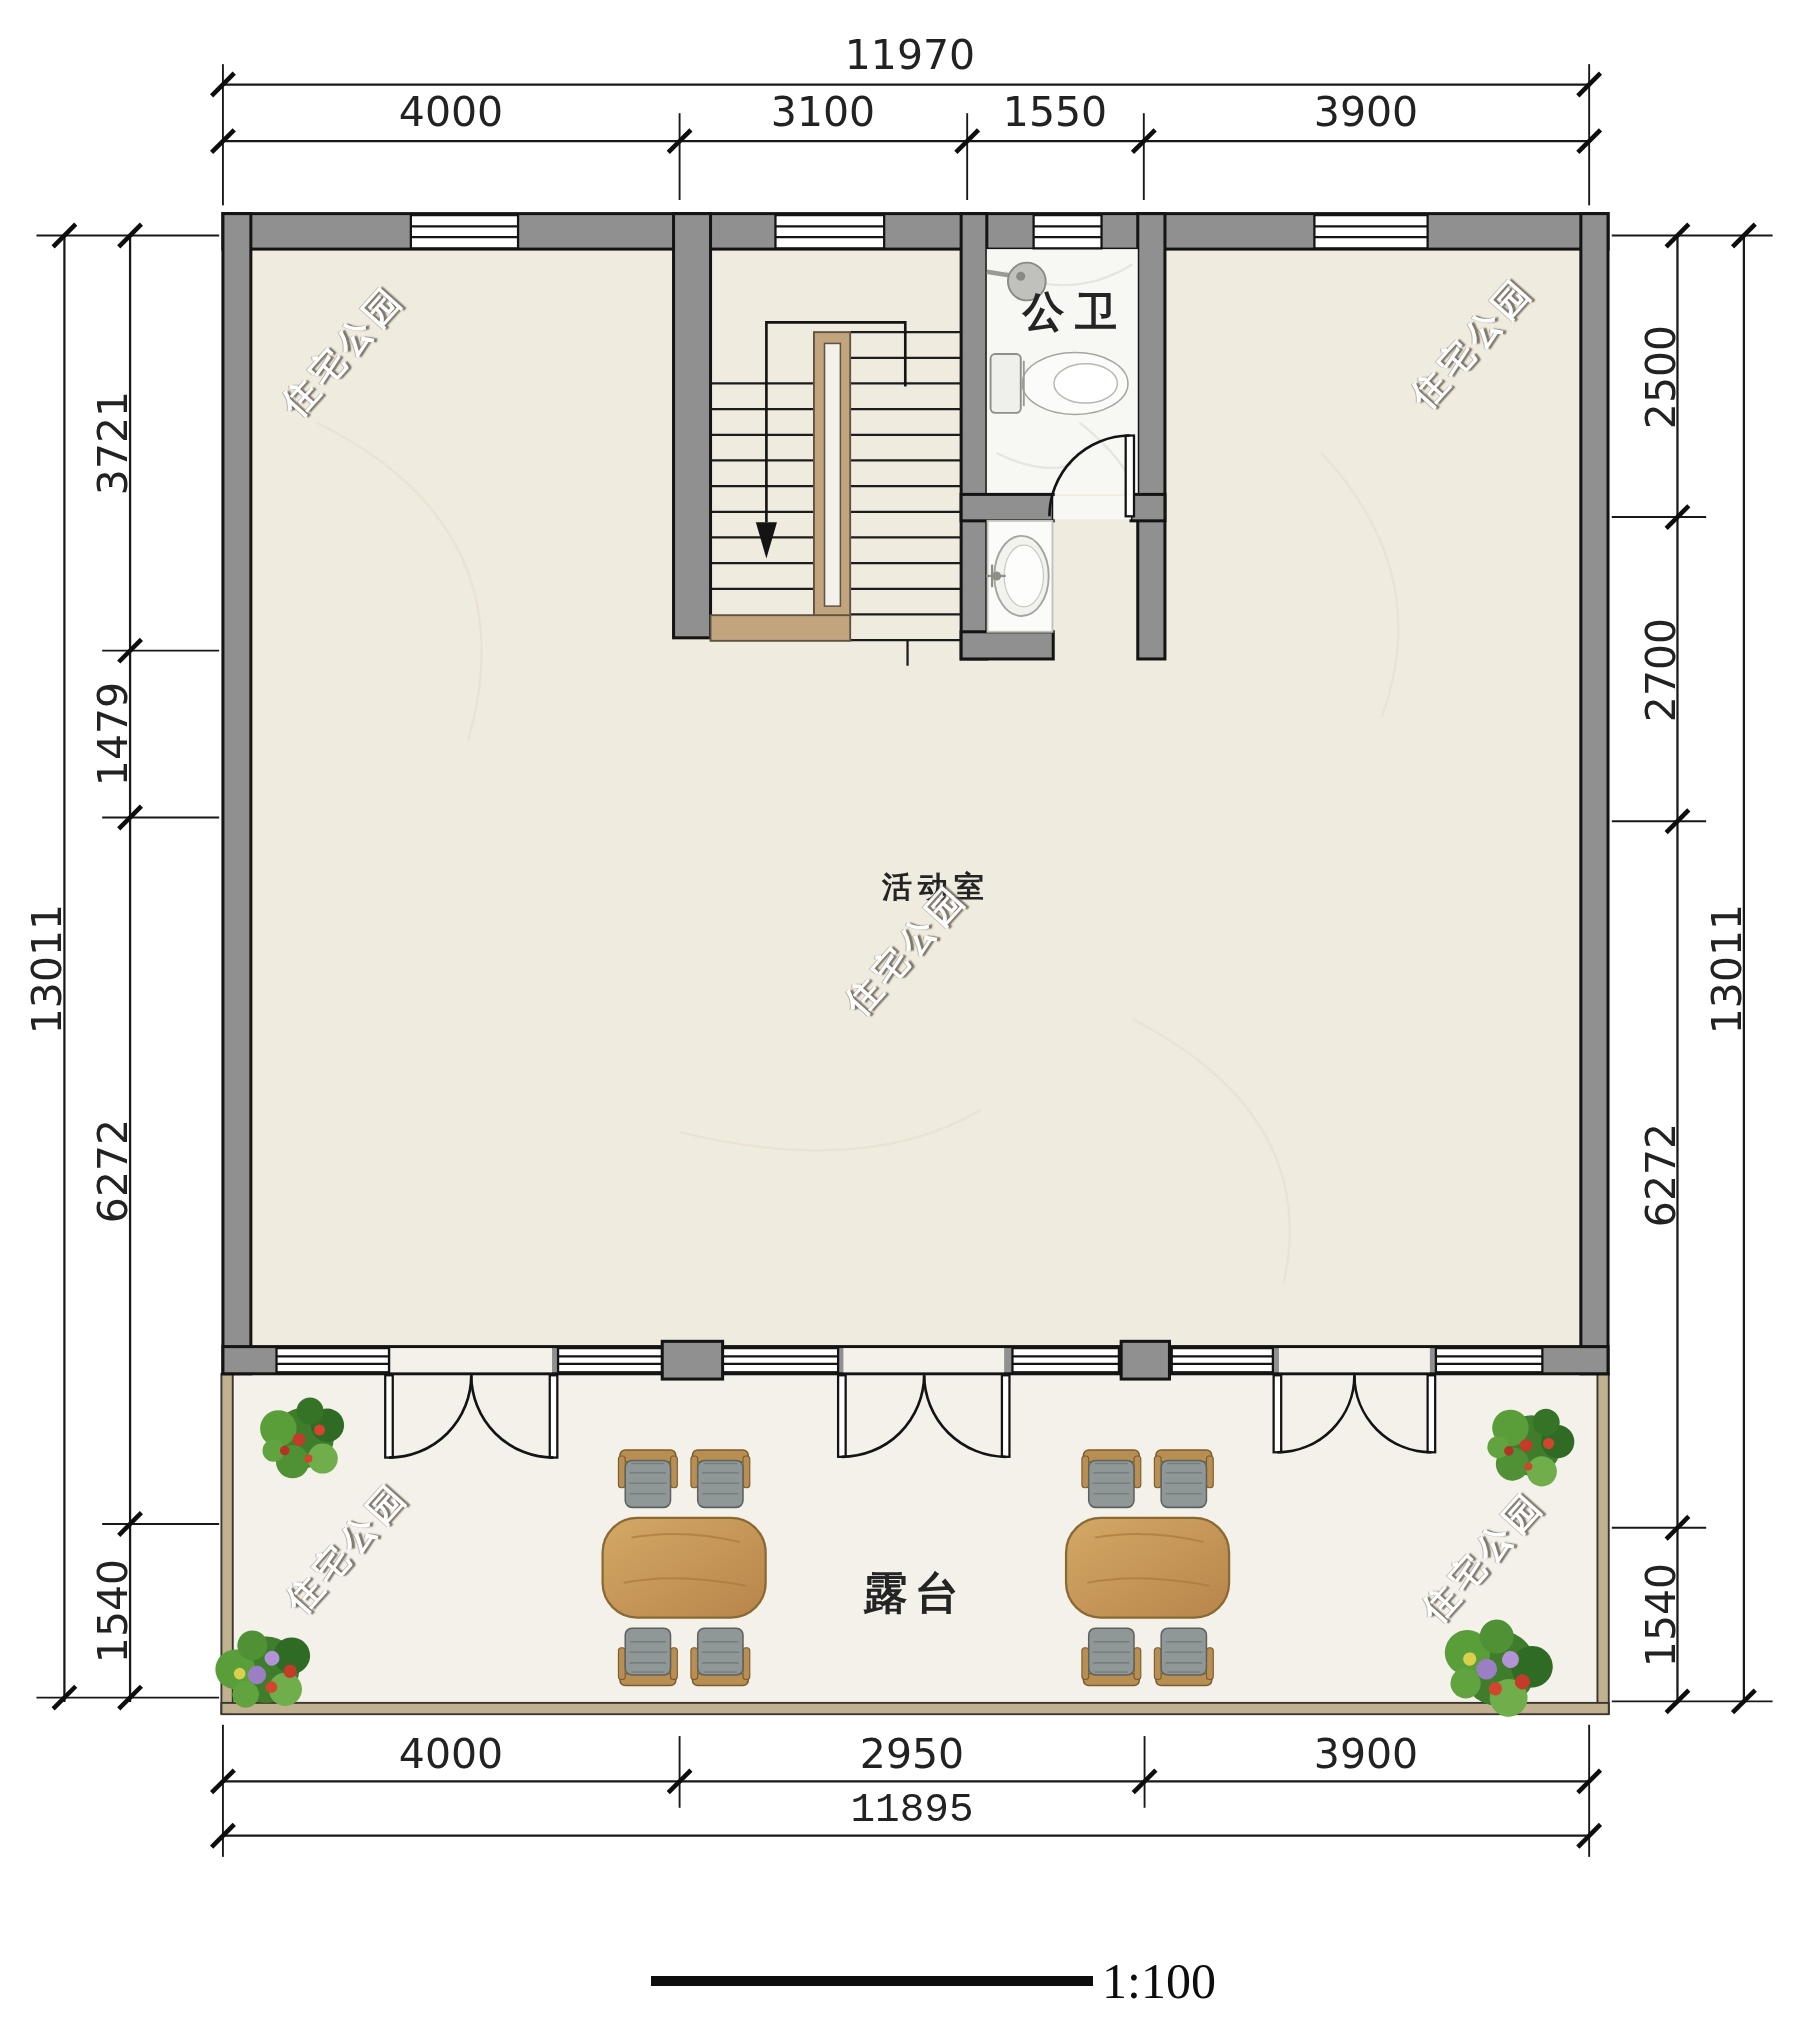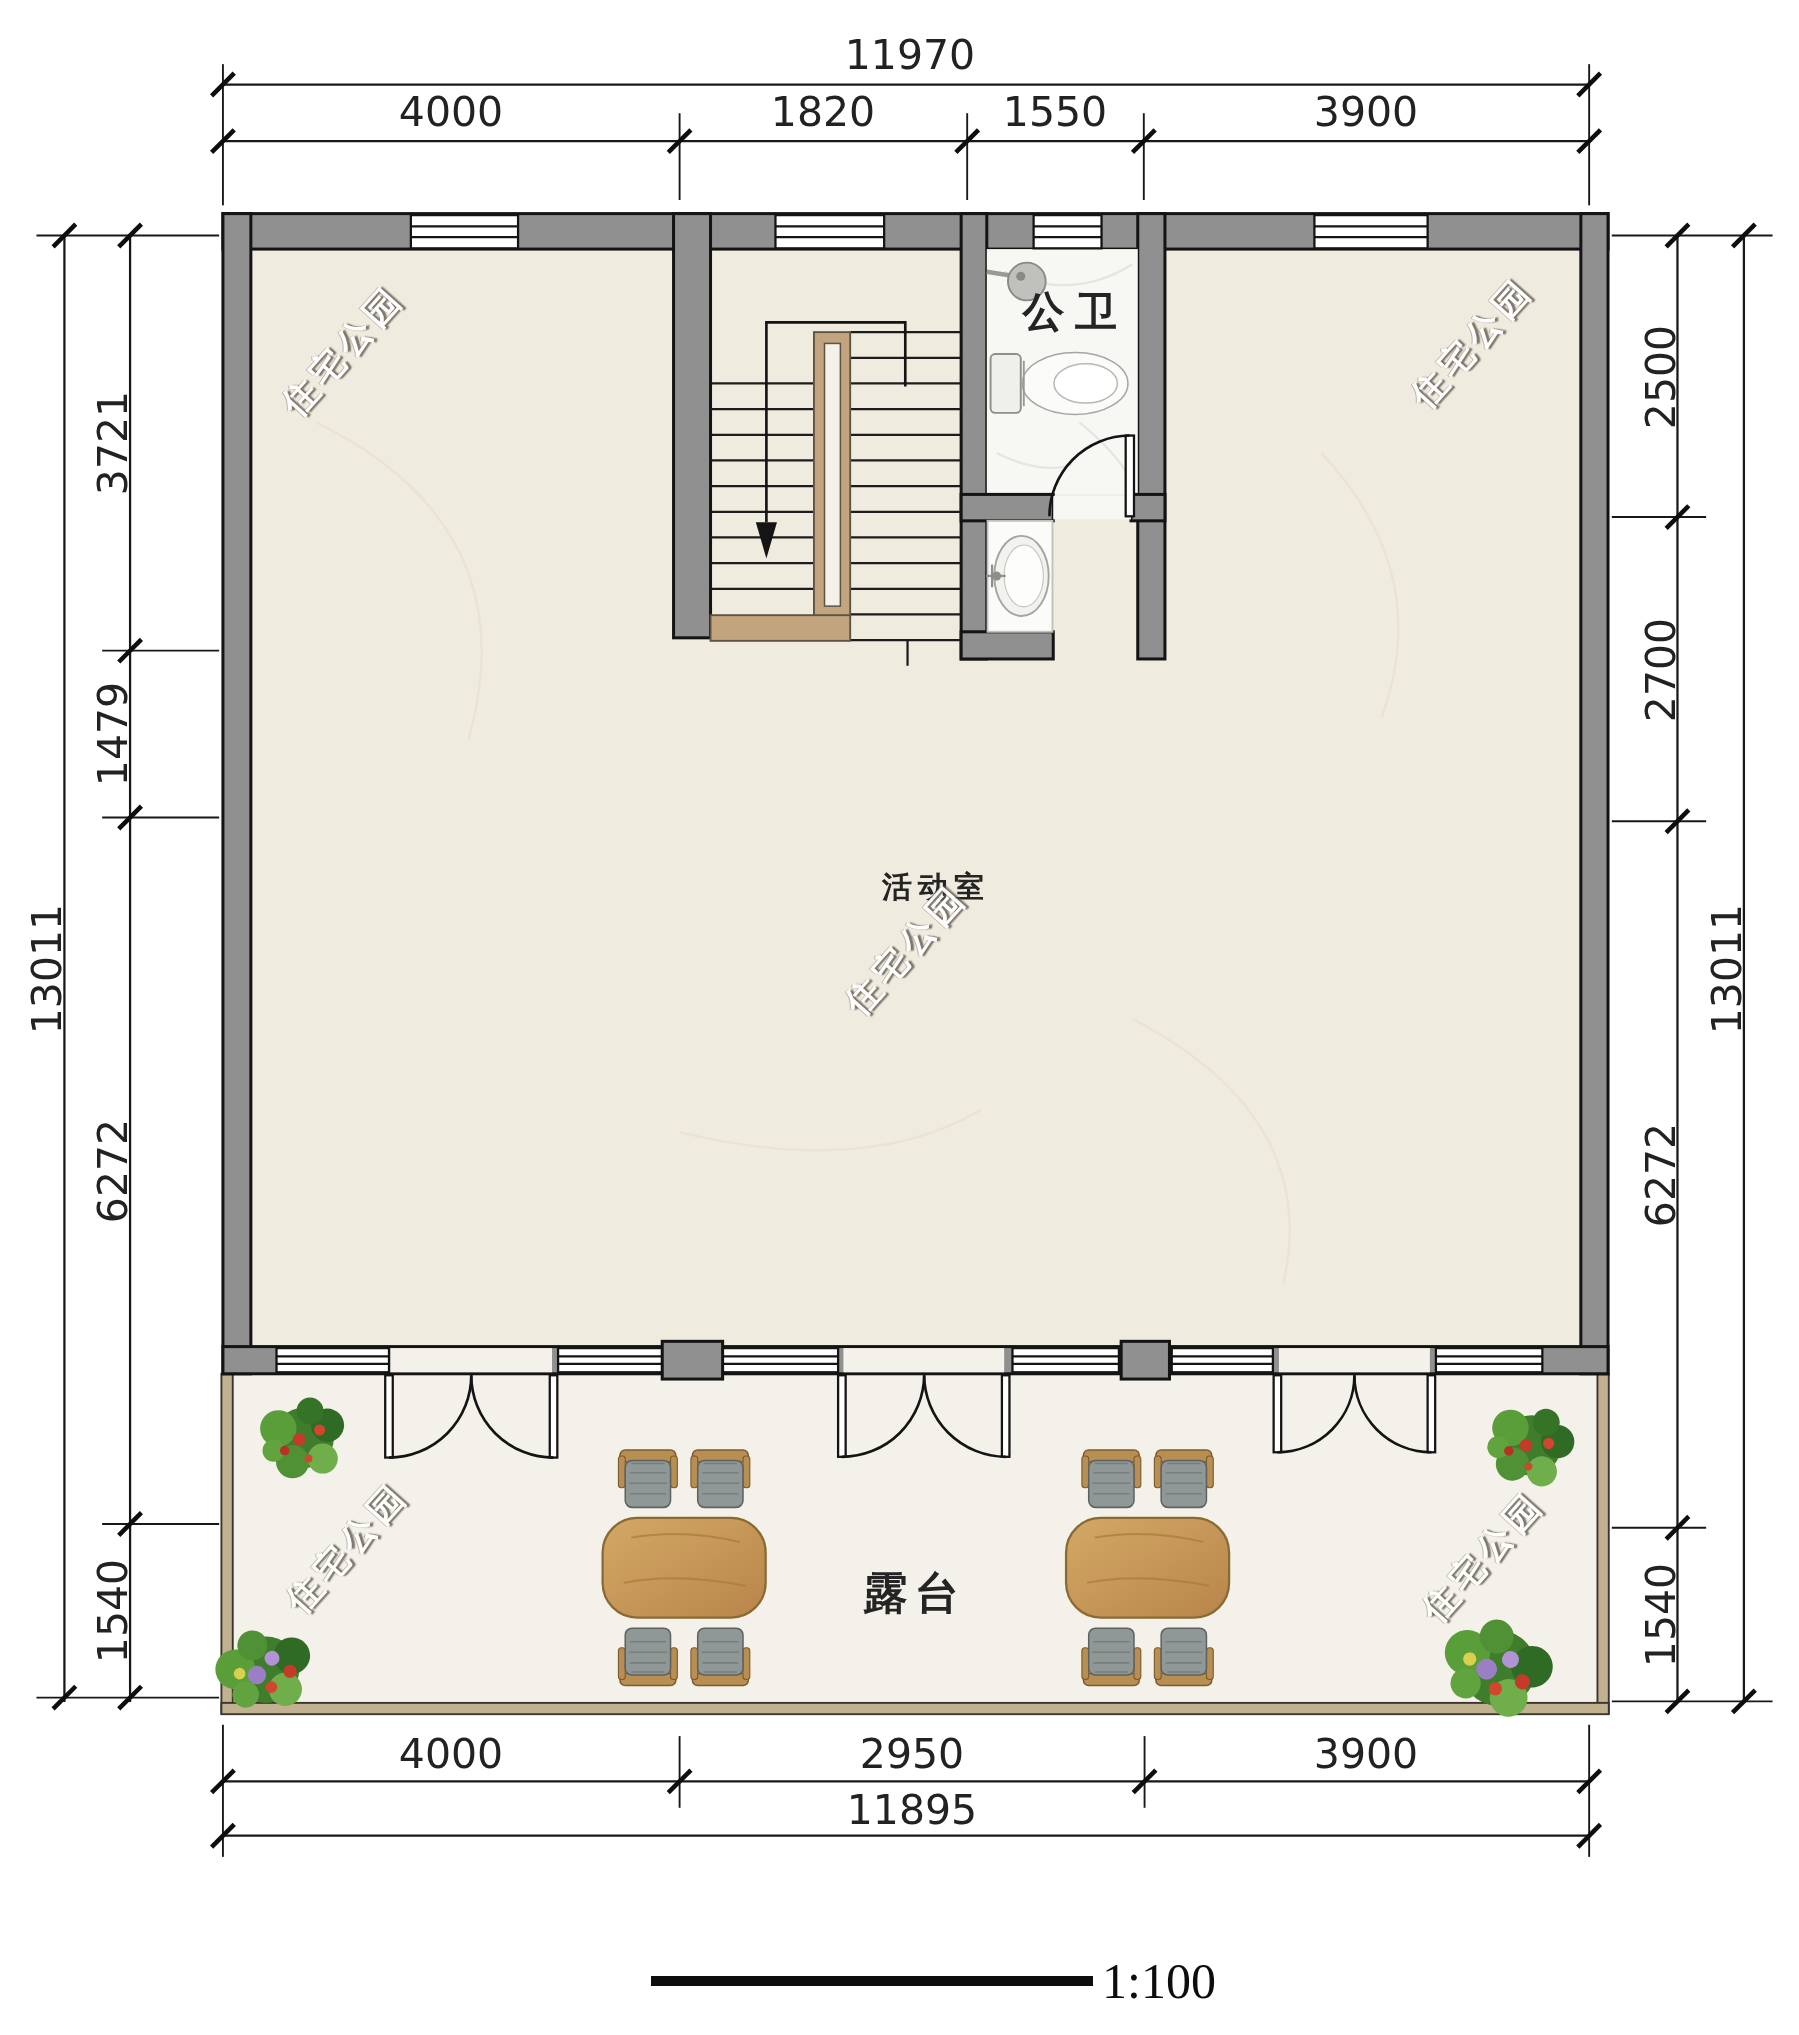--- a/index.html
+++ b/index.html
@@ -337,28 +337,28 @@
     <line class="tick" x1="2207" y1="1103" x2="2237" y2="1073"></line>
         <line class="tick" x1="2207" y1="2039" x2="2237" y2="2009"></line>
     <line class="tick" x1="2207" y1="2269" x2="2237" y2="2239"></line>
     <line class="tick" x1="2295" y1="327" x2="2325" y2="297"></line>
         <line class="tick" x1="2295" y1="2269" x2="2325" y2="2239"></line>
   </g>
 </svg>
 
 <div class="lbl dimtxt" style="left:910px;top:55px;">11970</div>
 <div class="lbl dimtxt" style="left:451px;top:112px;">4000</div>
-<div class="lbl dimtxt" style="left:823px;top:112px;">1820</div>
+<div class="lbl dimtxt" style="left:823px;top:112px;">3100</div>
 <div class="lbl dimtxt" style="left:1055px;top:112px;">1550</div>
 <div class="lbl dimtxt" style="left:1366px;top:112px;">3900</div>
 
 <div class="lbl dimtxt" style="left:451px;top:1754px;">4000</div>
 <div class="lbl dimtxt" style="left:912px;top:1754px;">2950</div>
 <div class="lbl dimtxt" style="left:1366px;top:1754px;">3900</div>
-<div class="lbl dimtxt" style="left:912px;top:1810px;">11895</div>
+<div class="lbl dimtxt" style="left:912px;top:1810px;font-family:Liberation Mono, monospace;">11895</div>
 
 <div class="lbl dimtxt v" style="left:113px;top:443px;">3721</div>
 <div class="lbl dimtxt v" style="left:113px;top:734px;">1479</div>
 <div class="lbl dimtxt v" style="left:113px;top:1171px;">6272</div>
 <div class="lbl dimtxt v" style="left:113px;top:1611px;">1540</div>
 <div class="lbl dimtxt v" style="left:47px;top:969px;">13011</div>
 
 <div class="lbl dimtxt v" style="left:1661px;top:377px;">2500</div>
 <div class="lbl dimtxt v" style="left:1661px;top:670px;">2700</div>
 <div class="lbl dimtxt v" style="left:1661px;top:1175px;">6272</div>

